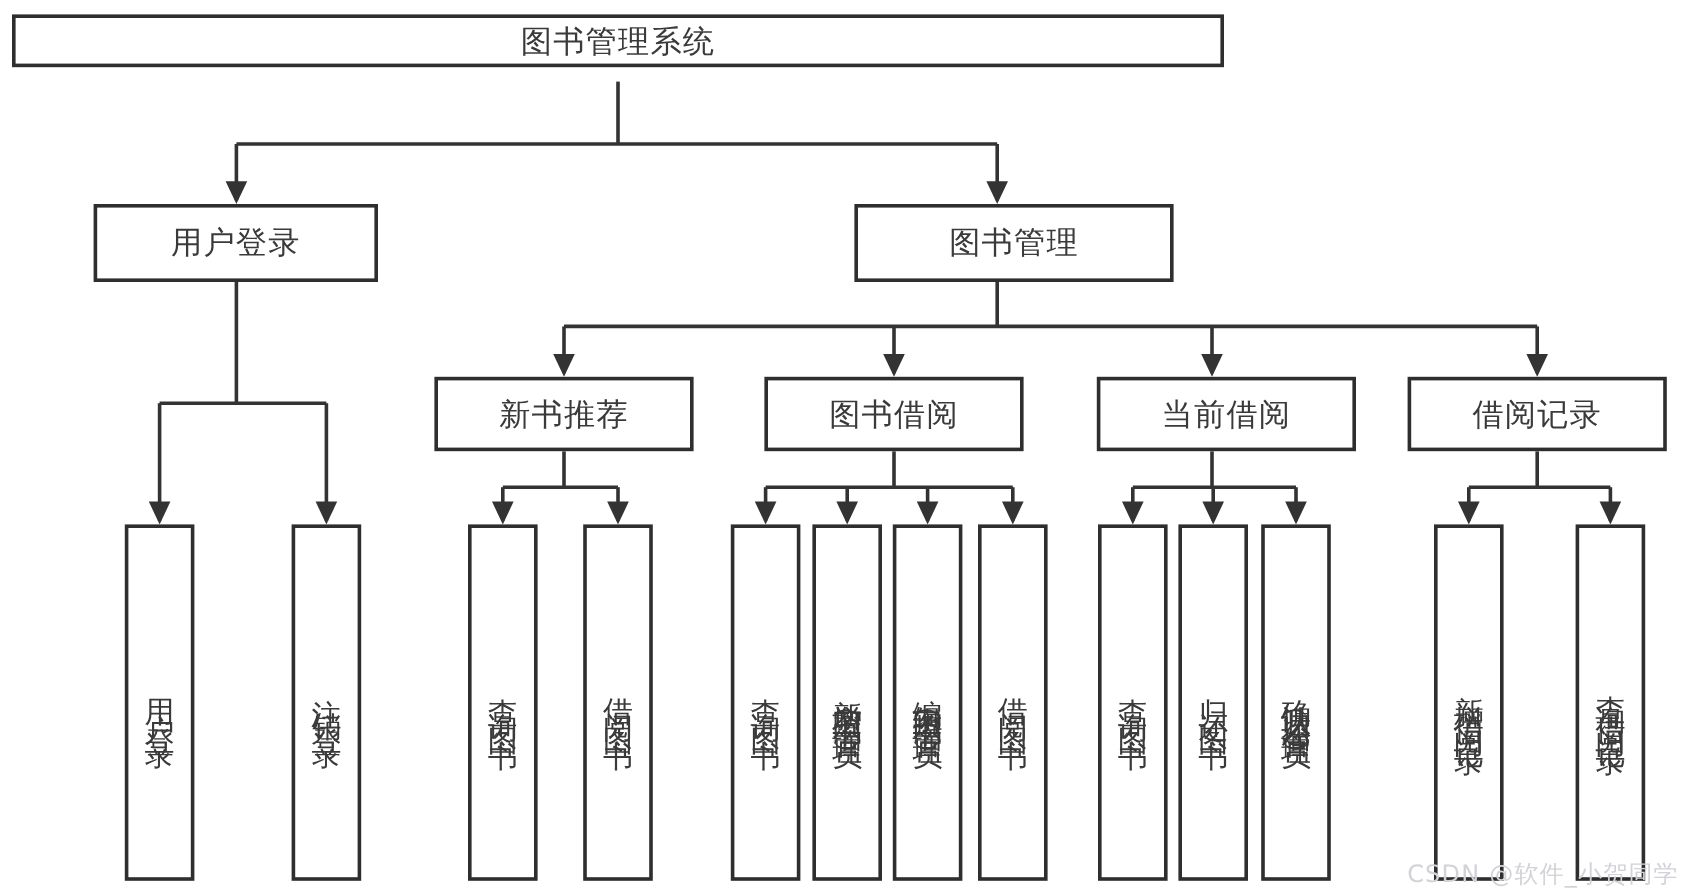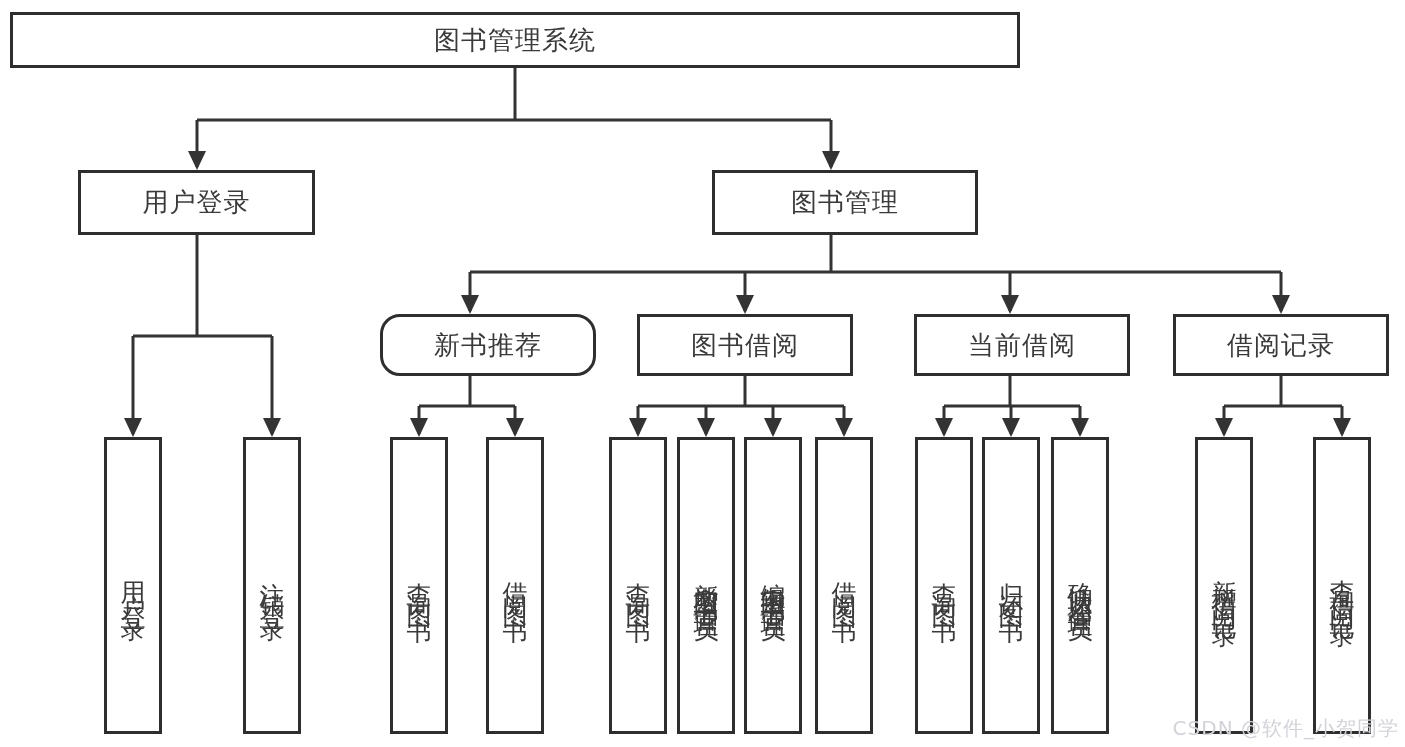--- a/index.html
+++ b/index.html
@@ -26,25 +26,25 @@
     align-items: center;
     justify-content: center;
     color: #3a3a3a;
     z-index: 2;
   }
   .box .lbl {
     font-size: 26px;
     letter-spacing: 1px;
     white-space: nowrap;
   }
-  .root-box   { left:10px;  top:12px;  width:1010px; height:56px; }
+  .root-box   { left:10px;  top:12px;  width:1010px; height:44px; }
   .l2-a       { left:78px;  top:170px; width:237px;  height:65px; }
   .l2-b       { left:712px; top:170px; width:266px;  height:65px; }
   .l3         { top:314px; width:216px; height:62px; }
-  .l3-0 { left:380px;border-radius:20px; }
+  .l3-0 { left:362px; }
   .l3-1 { left:637px; }
   .l3-2 { left:902px;margin-left:12px; }
   .l3-3 { left:1173px; }
   .leaf {
     top:437px; width:58px; height:297px;
   }
   .leaf .lbl {
     writing-mode: vertical-rl;
     text-orientation: mixed;
     font-size: 25px;

